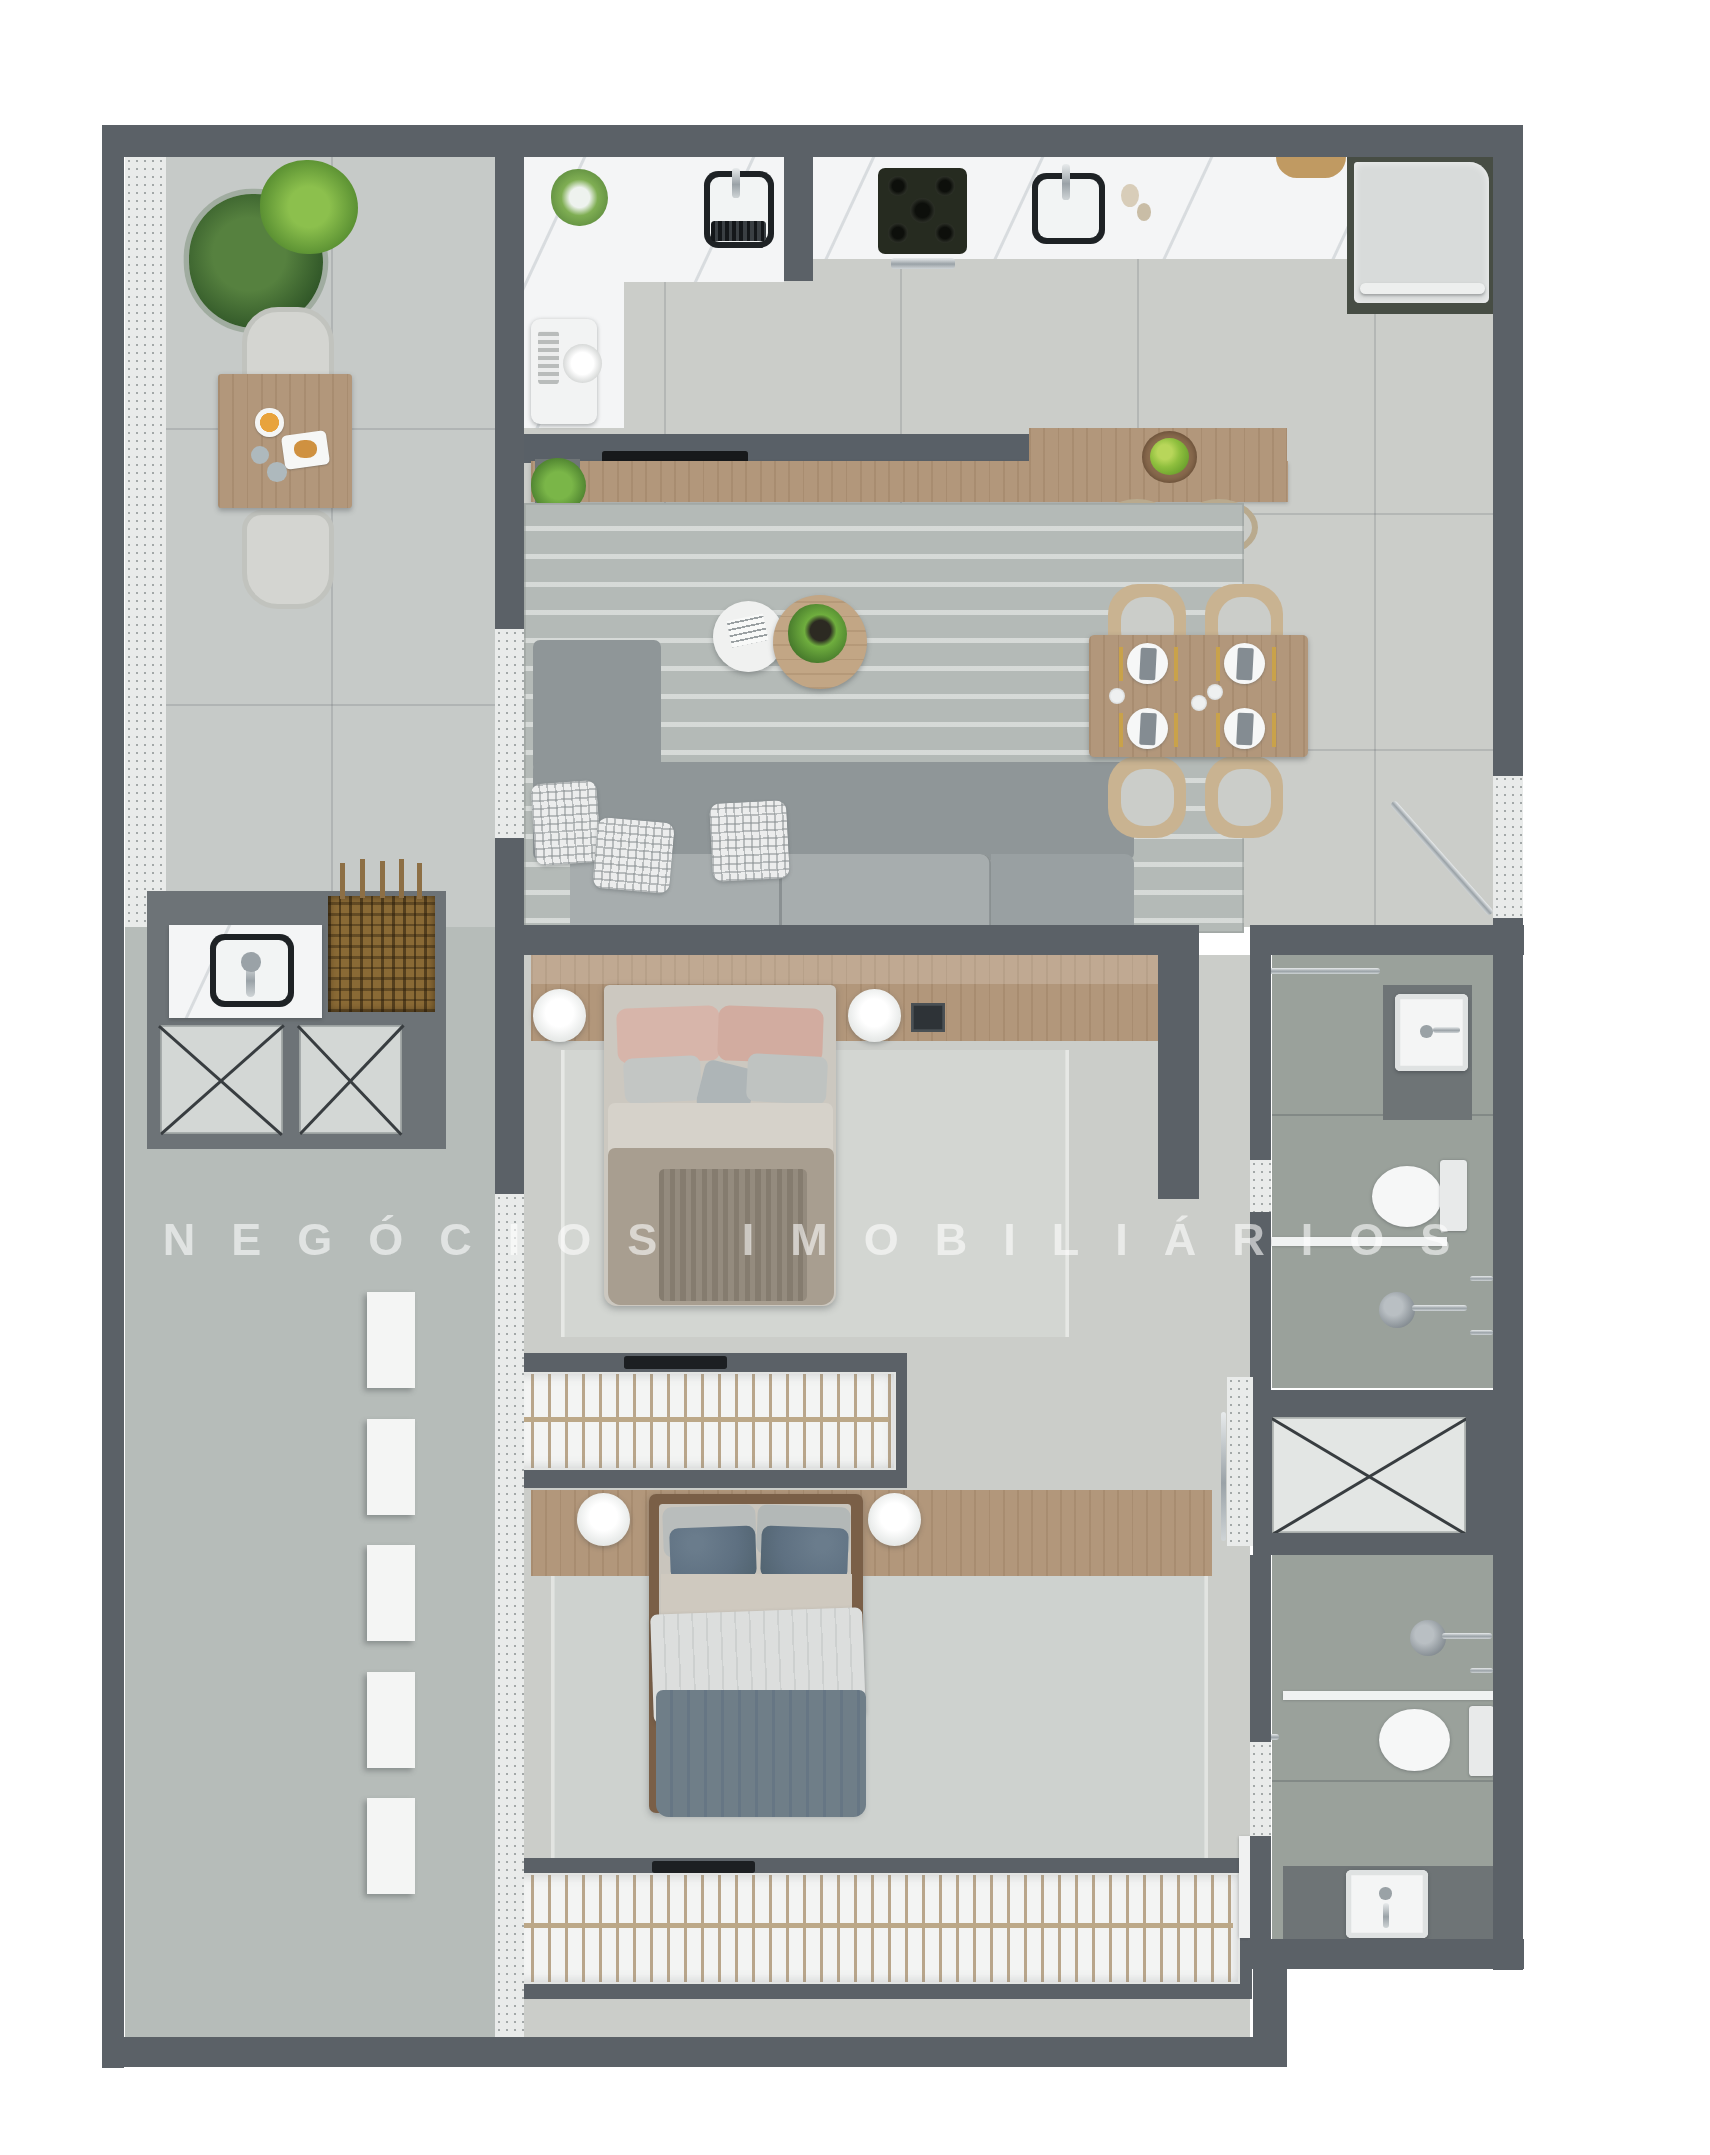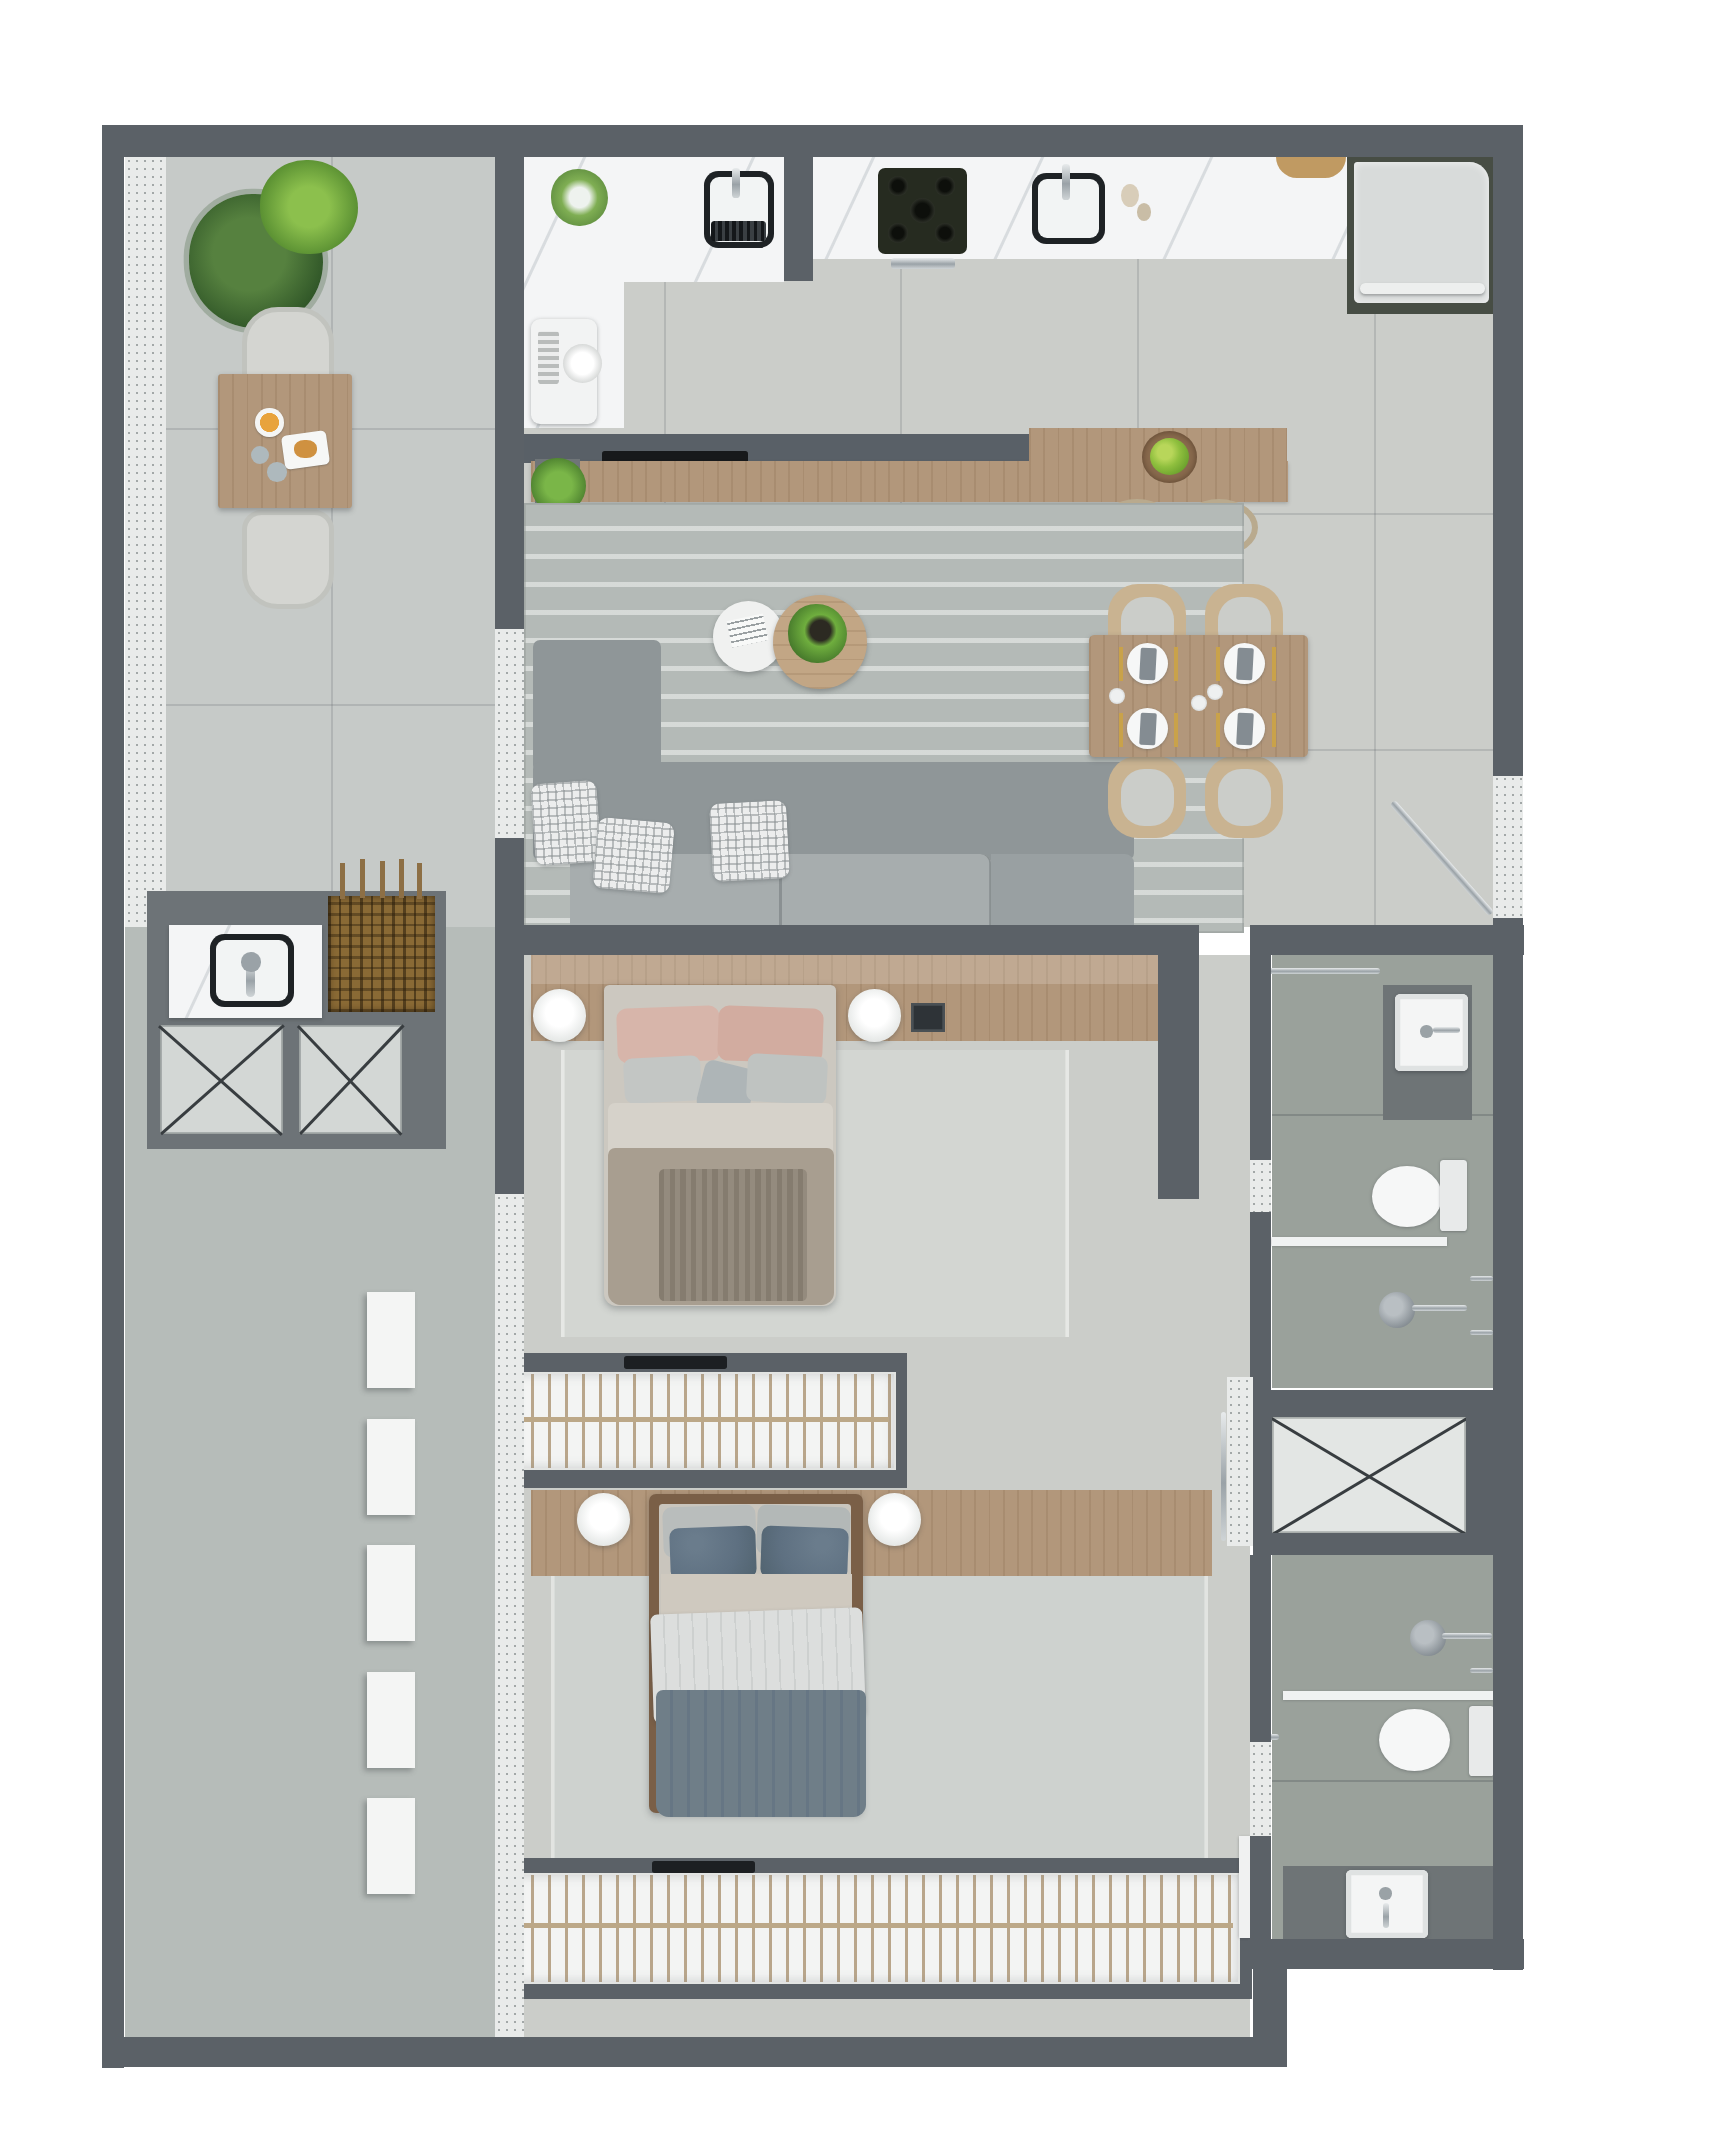--- a/index.html
+++ b/index.html
@@ -292,15 +292,16 @@
   <div class="wall" style="left:1253px;top:1390px;width:18.7px;height:165px;"></div>
   <div class="wall" style="left:1466px;top:1390px;width:28px;height:165px;"></div>
   <div class="glass" style="left:1227px;top:1377px;width:26px;height:169px;"></div>
   <div class="abs chrome" style="left:1221px;top:1412px;width:5.3px;height:129px;"></div>
   <div class="wall" style="left:1250px;top:1555px;width:21.4px;height:187px;"></div>
   <div class="glass" style="left:1250px;top:1742px;width:21.4px;height:94px;"></div>
   <div class="wall" style="left:1250px;top:1836px;width:21.4px;height:103px;"></div>
 
   <div class="wm-big">
   </div>
+  <div class="wm-sub">NEGÓCIOS IMOBILIÁRIOS</div>
 
 </div>
 
 
 </body></html>

